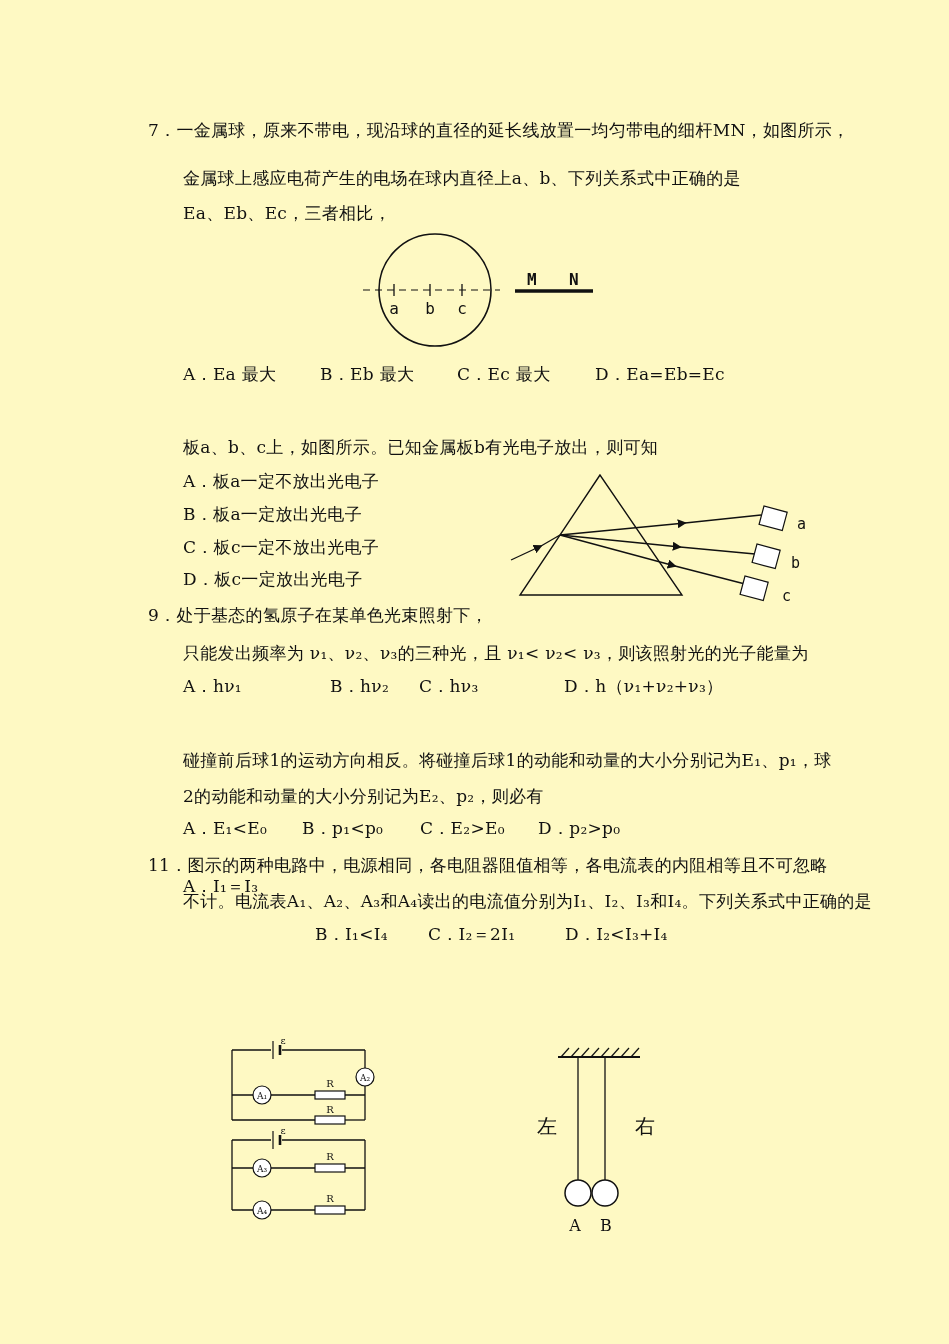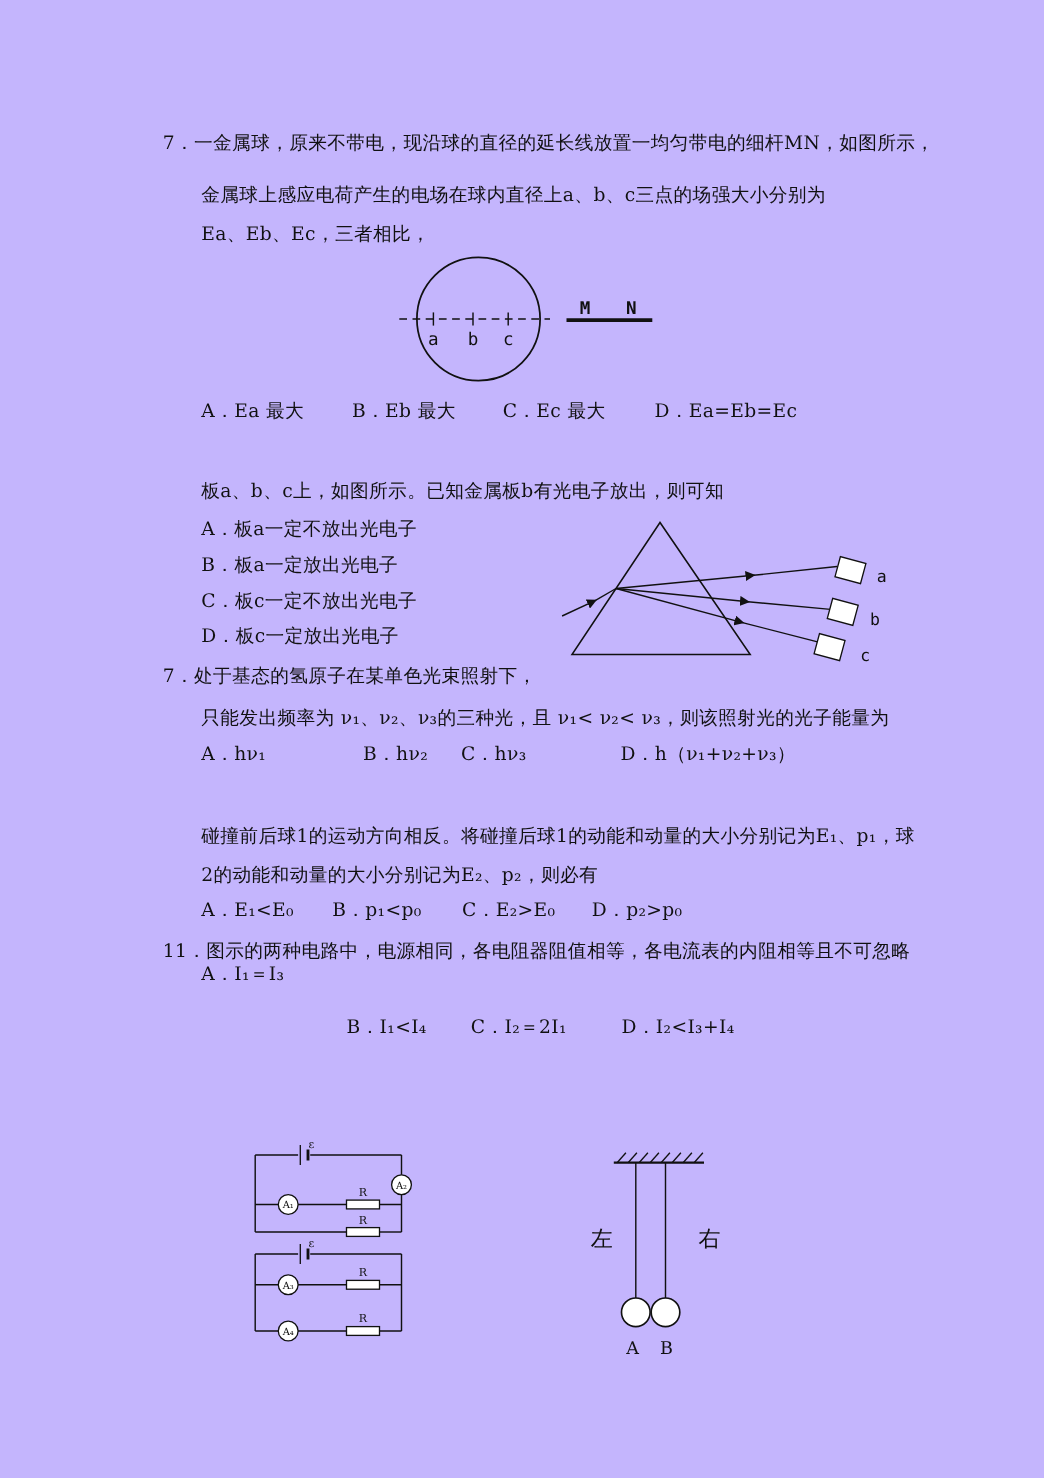--- a/index.html
+++ b/index.html
@@ -1,20 +1,20 @@
 <!DOCTYPE html>
 <html><head>
 <meta charset="utf-8">
 <style>
   html,body{margin:0;padding:0;background:#e8e8e8;}
   .page{
     position:relative;
     width:949px;height:1344px;
     margin:0 auto;
-    background:#c4b5fd;
+    background:#fef9c3;
     color:#111;
     font-family:"DejaVu Serif","Liberation Serif",serif;
     overflow:hidden;
   }
   .ln{
     position:absolute;
     white-space:nowrap;
     font-size:17px;
     line-height:1.2;
     letter-spacing:0.3px;
@@ -25,21 +25,21 @@
   .wire{stroke:#111;stroke-width:1.3;fill:none;}
   .thick{stroke:#111;stroke-width:3.5;fill:none;}
   .box{stroke:#111;stroke-width:1.2;fill:#fff;}
 </style>
 </head>
 <body>
 
 <div class="page">
 
   <div class="ln" style="left:148px;top:120px">7．一金属球，原来不带电，现沿球的直径的延长线放置一均匀带电的细杆MN，如图所示，</div>
-  <div class="ln" style="left:183px;top:168px">金属球上感应电荷产生的电场在球内直径上a、b、c三点的场强大小分别为</div>
+  <div class="ln" style="left:183px;top:168px">金属球上感应电荷产生的电场在球内直径上a、b、下列关系式中正确的是</div>
   <div class="ln" style="left:183px;top:203px">Ea、Eb、Ec，三者相比，</div>
 
   <svg style="left:358px;top:228px" width="265" height="130" viewBox="0 0 265 130">
     <circle cx="77" cy="62" r="56" fill="none" stroke="#111" stroke-width="1.6"></circle>
     <line x1="5" y1="62" x2="142" y2="62" stroke="#111" stroke-width="1.2" stroke-dasharray="7 5"></line>
     <line x1="36" y1="56" x2="36" y2="68" class="wire"></line>
     <line x1="72" y1="56" x2="72" y2="68" class="wire"></line>
     <line x1="104" y1="56" x2="104" y2="68" class="wire"></line>
     <text x="36" y="86" font-size="16" text-anchor="middle" class="mono">a</text>
     <text x="72" y="86" font-size="16" text-anchor="middle" class="mono">b</text>
@@ -87,35 +87,36 @@
         <rect x="0" y="0" width="24" height="19" class="box"></rect>
       </g>
     <g transform="translate(240,114) rotate(15)">
         <rect x="0" y="0" width="24" height="19" class="box"></rect>
       </g>
     <text x="292" y="67" font-size="15" class="mono">a</text>
     <text x="286" y="106" font-size="15" class="mono">b</text>
     <text x="277" y="139" font-size="15" class="mono">c</text>
   </svg>
 
-  <div class="ln" style="left:148px;top:605px">7．处于基态的氢原子在某单色光束照射下，</div>
+  <div class="ln" style="left:148px;top:605px">9．处于基态的氢原子在某单色光束照射下，</div>
   <div class="ln" style="left:183px;top:643px">只能发出频率为 ν₁、ν₂、ν₃的三种光，且 ν₁&lt; ν₂&lt; ν₃，则该照射光的光子能量为</div>
   <span class="ln" style="left:183px;top:676px">A．hν₁</span>
   <span class="ln" style="left:330px;top:676px">B．hν₂</span>
   <span class="ln" style="left:419px;top:676px">C．hν₃</span>
   <span class="ln" style="left:564px;top:676px">D．h（ν₁+ν₂+ν₃）</span>
 
   <div class="ln" style="left:183px;top:750px">碰撞前后球1的运动方向相反。将碰撞后球1的动能和动量的大小分别记为E₁、p₁，球</div>
   <div class="ln" style="left:183px;top:786px">2的动能和动量的大小分别记为E₂、p₂，则必有</div>
   <span class="ln" style="left:183px;top:818px">A．E₁&lt;E₀</span>
   <span class="ln" style="left:302px;top:818px">B．p₁&lt;p₀</span>
   <span class="ln" style="left:420px;top:818px">C．E₂&gt;E₀</span>
   <span class="ln" style="left:538px;top:818px">D．p₂&gt;p₀</span>
 
   <div class="ln" style="left:148px;top:855px">11．图示的两种电路中，电源相同，各电阻器阻值相等，各电流表的内阻相等且不可忽略</div>
+  <div class="ln" style="left:183px;top:891px">不计。电流表A₁、A₂、A₃和A₄读出的电流值分别为I₁、I₂、I₃和I₄。下列关系式中正确的是</div>
   <span class="ln" style="left:183px;top:876px">A．I₁＝I₃</span>
   <span class="ln" style="left:315px;top:924px">B．I₁&lt;I₄</span>
   <span class="ln" style="left:428px;top:924px">C．I₂＝2I₁</span>
   <span class="ln" style="left:565px;top:924px">D．I₂&lt;I₃+I₄</span>
 
   <svg style="left:225px;top:1036px" width="150" height="95" viewBox="0 0 150 95">
 
     <line x1="7" y1="14" x2="46" y2="14" class="wire"></line>
     <line x1="48" y1="5" x2="48" y2="23" stroke="#111" stroke-width="1.2"></line>
     <line x1="55" y1="9" x2="55" y2="19" stroke="#111" stroke-width="2.6"></line>

